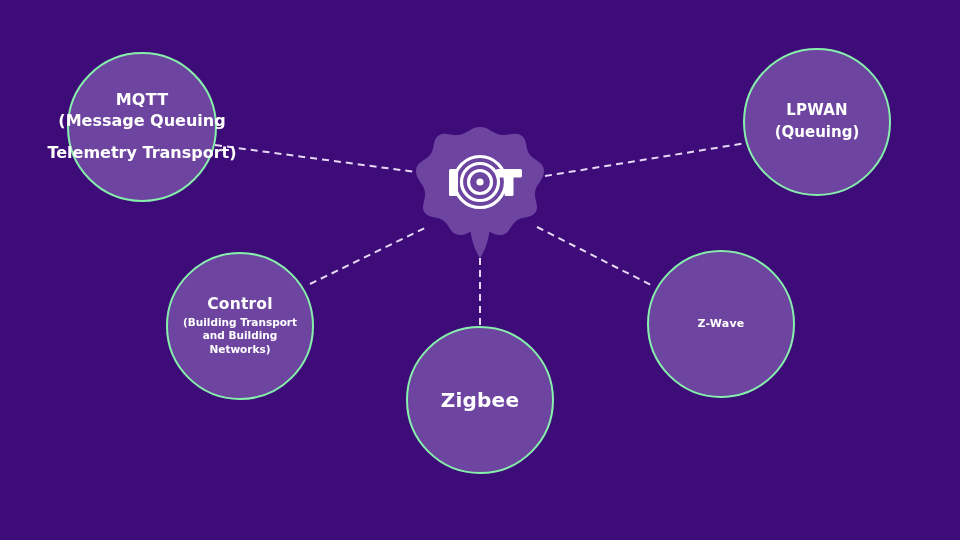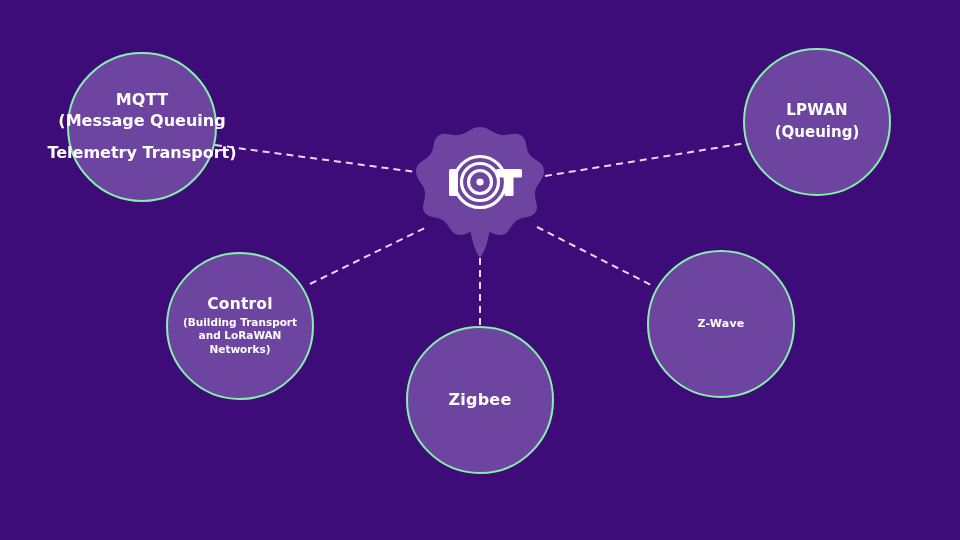--- a/index.html
+++ b/index.html
@@ -54,21 +54,21 @@
 
   #node-lpwan  { left: 743px; top: 48px;  width: 148px; height: 148px; }
   #node-lpwan  .node-title { font-size: 15px; }
   #node-lpwan  .node-sub   { font-size: 15px; margin-top: 4px; }
 
   #node-bacnet { left: 166px; top: 252px; width: 148px; height: 148px; }
   #node-bacnet .node-title { font-size: 15.5px; }
   #node-bacnet .node-sub   { font-size: 10.5px; }
 
   #node-zigbee { left: 406px; top: 326px; width: 148px; height: 148px; }
-  #node-zigbee .node-title { font-size: 16px; }
+  #node-zigbee .node-title { font-size: 20px; }
 
   #node-zwave  { left: 647px; top: 250px; width: 148px; height: 148px; }
   #node-zwave  .node-title { font-size: 11px; }
 
   
   #hub {
     position: absolute;
     left: 413px;
     top: 124px;
     width: 134px;
@@ -148,21 +148,21 @@
   </div>
 
   <div class="node" id="node-lpwan">
     <div class="node-title">LPWAN</div>
     <div class="node-sub">(Queuing)</div>
   </div>
 
   <div class="node" id="node-bacnet">
     <div class="node-title">Control</div>
     <div class="node-sub">(Building Transport</div>
-    <div class="node-sub" style="margin-top:0">and LoRaWAN</div>
+    <div class="node-sub" style="margin-top:0">and Building</div>
     <div class="node-sub" style="margin-top:1px">Networks)</div>
   </div>
 
   <div class="node" id="node-zigbee">
     <div class="node-title">Zigbee</div>
   </div>
 
   <div class="node" id="node-zwave">
     <div class="node-title">Z-Wave</div>
   </div>

